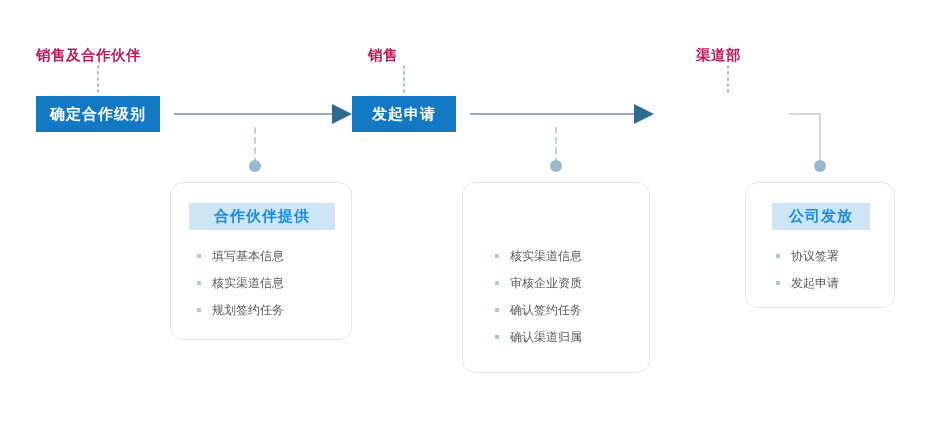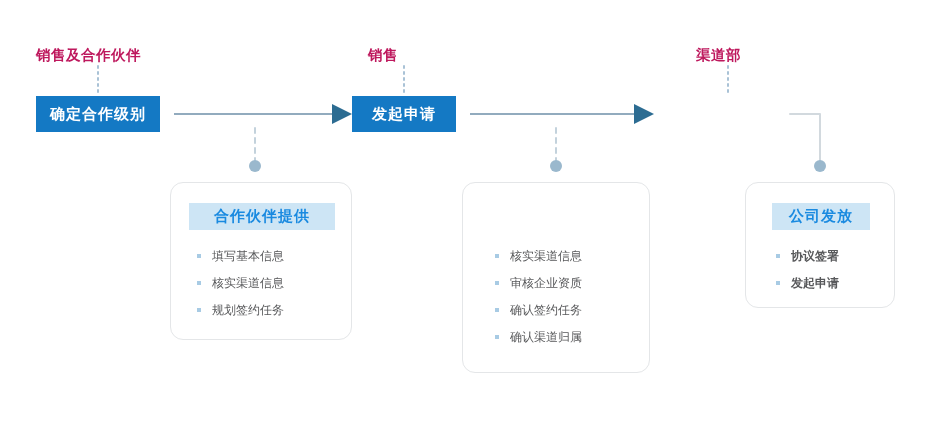--- a/index.html
+++ b/index.html
@@ -164,21 +164,21 @@
         <span class="bullet"></span>
         <span>确认渠道归属</span>
       </li>
     </ul>
   </div>
 
   <div class="role-label" style="left:696px; top:46px;">渠道部</div>
 
   <div class="card" style="left:745px; top:182px; width:150px; height:126px;">
     <div class="card-header" style="left:26px; top:20px; width:98px;">公司发放</div>
-    <ul class="card-list" style="left:30px; top:67px;font-weight:bold;">
+    <ul class="card-list" style="left:30px; top:67px;">
       <li>
         <span class="bullet"></span>
         <span>协议签署</span>
       </li>
       <li>
         <span class="bullet"></span>
         <span>发起申请</span>
       </li>
     </ul>
   </div>

